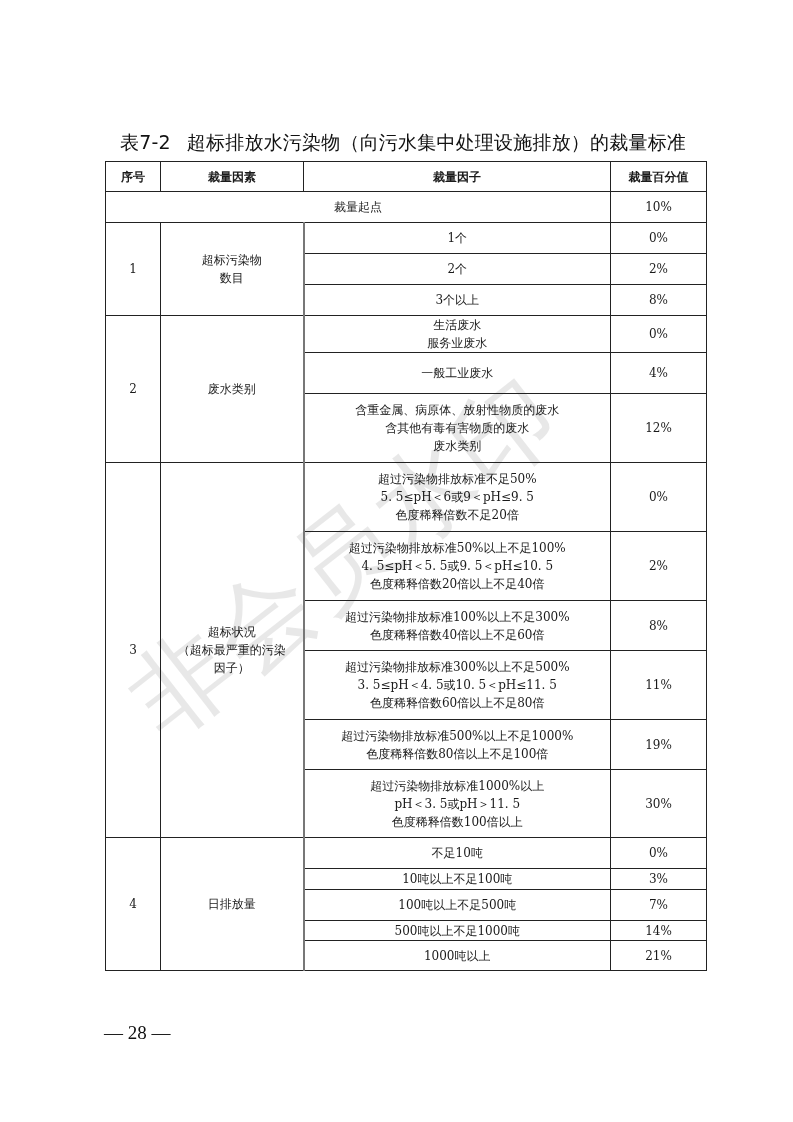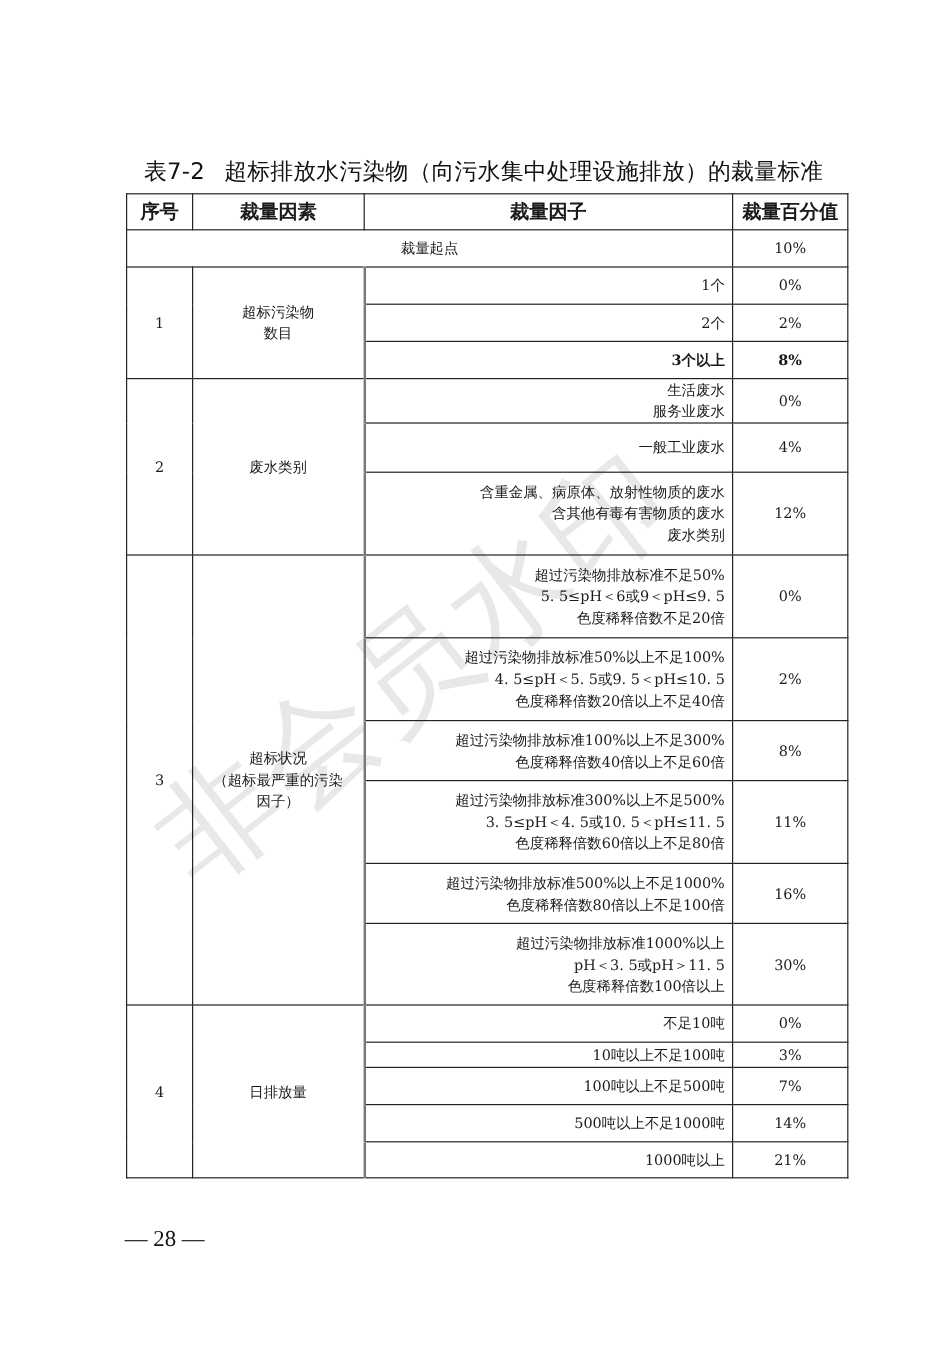--- a/index.html
+++ b/index.html
@@ -16,24 +16,24 @@
   table.std {
     position: absolute; left: 105px; top: 161px;
     border-collapse: collapse; table-layout: fixed; width: 601px;
     font-size: 12px; line-height: 18px;
   }
   table.std td, table.std th {
     border: 1.3px solid #222; padding: 0 6px; vertical-align: middle;
   }
   table.std th {
     height: 29px; font-family: "DejaVu Sans", "Liberation Sans", sans-serif;
-    font-weight: bold; font-size: 16px; text-align: center;
+    font-weight: bold; font-size: 12px; text-align: center;
   }
   td.c { text-align: center; }
-  td.l { text-align: right; padding-left: 7px; }
+  td.l { text-align: center; padding-left: 7px; }
   td.factor { border-left: 2px solid #777 !important; }
   .line { display: block; white-space: nowrap; }
   .pageno {
     position: absolute; left: 104px; top: 1022px; font-size: 19px;
     font-family: "Liberation Serif", "DejaVu Serif", serif; color: #111;
   }
   .watermark {
     position: absolute; left: 170px; top: 420px; width: 520px; height: 300px;
     pointer-events: none; transform: rotate(-38deg); transform-origin: 50% 50%;
     font-family: "DejaVu Sans", "Liberation Sans", sans-serif;
@@ -80,21 +80,21 @@
           <span class="line">1个</span>
         </td>
         <td class="c">0%</td>
       </tr>
       <tr style="height: 31px;">
         <td class="l factor">
           <span class="line">2个</span>
         </td>
         <td class="c">2%</td>
       </tr>
-      <tr style="height: 31px; font-weight: bold;">
+      <tr style="height: 31px;">
         <td class="l factor">
           <span class="line">3个以上</span>
         </td>
         <td class="c">8%</td>
       </tr>
       <tr style="height: 37px;">
         <td class="c" rowspan="3">2</td>
         <td class="c" rowspan="3">
           <span class="line">废水类别</span>
         </td>
@@ -153,21 +153,21 @@
           <span class="line">3. 5≤pH＜4. 5或10. 5＜pH≤11. 5</span>
           <span class="line">色度稀释倍数60倍以上不足80倍</span>
         </td>
         <td class="c">11%</td>
       </tr>
       <tr style="height: 50px;">
         <td class="l factor">
           <span class="line">超过污染物排放标准500%以上不足1000%</span>
           <span class="line">色度稀释倍数80倍以上不足100倍</span>
         </td>
-        <td class="c">16%</td>
+        <td class="c">19%</td>
       </tr>
       <tr style="height: 68px;">
         <td class="l factor">
           <span class="line">超过污染物排放标准1000%以上</span>
           <span class="line">pH＜3. 5或pH＞11. 5</span>
           <span class="line">色度稀释倍数100倍以上</span>
         </td>
         <td class="c">30%</td>
       </tr>
       <tr style="height: 31px;">
@@ -185,21 +185,21 @@
           <span class="line">10吨以上不足100吨</span>
         </td>
         <td class="c">3%</td>
       </tr>
       <tr style="height: 31px;">
         <td class="l factor">
           <span class="line">100吨以上不足500吨</span>
         </td>
         <td class="c">7%</td>
       </tr>
-      <tr style="height: 31px;">
+      <tr style="height: 20px;">
         <td class="l factor">
           <span class="line">500吨以上不足1000吨</span>
         </td>
         <td class="c">14%</td>
       </tr>
       <tr style="height: 30px;">
         <td class="l factor">
           <span class="line">1000吨以上</span>
         </td>
         <td class="c">21%</td>

